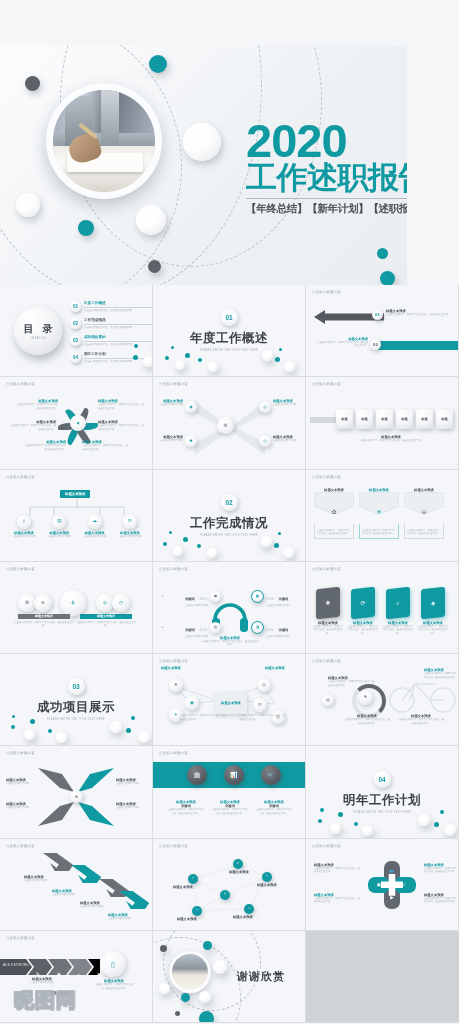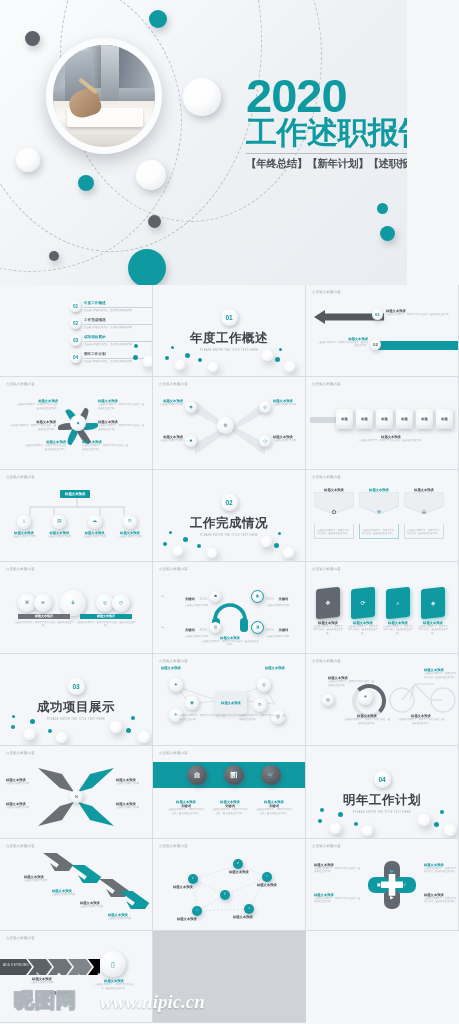--- a/index.html
+++ b/index.html
@@ -1,20 +1,20 @@
 <!DOCTYPE html>
 <html><head>
 <meta charset="utf-8">
 <style>
   html,body{margin:0;padding:0;background:#fff;}
   body{width:459px;height:1024px;overflow:hidden;font-family:"Liberation Sans","DejaVu Sans",sans-serif;}
   #page{position:relative;width:459px;height:1024px;background:#f4f6f8;overflow:hidden;}
 
   
-  #hero{position:relative;width:407px;height:285px;background:linear-gradient(135deg,#fbfcfd 0%,#eef1f4 55%,#e9edf1 100%);overflow:hidden;}
+  #hero{position:relative;width:407px;height:285px;background:linear-gradient(135deg,#fbfcfd 0%,#eef1f4 55%,#e9edf1 100%);overflow:hidden;margin-top:45px;}
   .dashcircle{position:absolute;border:1px dashed #b9bfc6;border-radius:50%;}
   .dot{position:absolute;border-radius:50%;}
   .dot.teal{background:#0f99a1;}
   .dot.dark{background:#5e6268;}
   .dot.white{background:radial-gradient(circle at 33% 28%,#ffffff 0%,#fdfdfd 45%,#e3e6ea 100%);}
   .dot.sh{box-shadow:2px 4px 7px rgba(90,98,110,.30);}
 
   #photo-ring{position:absolute;left:46px;top:38px;width:116px;height:116px;border-radius:50%;
     background:#fbfcfd;box-shadow:0 7px 16px rgba(90,100,115,.32);padding:7px;box-sizing:border-box;}
   #photo-inner{width:100%;height:100%;border-radius:50%;overflow:hidden;position:relative;
@@ -128,20 +128,24 @@
       <div id="hero-year">2020</div>
       <div id="hero-main">工作述职报告PPT</div>
       <div id="hero-rule"></div>
       <div id="hero-sub">【年终总结】【新年计划】【述职报告】【工作汇报】</div>
     </div>
   </div>
 
   <div id="grid">
 
     <div class="slide">
+      <div class="cat-ball">
+        <b>目 录</b>
+        <i>CATALOG</i>
+      </div>
       <div class="cat-row" style="top:16px;">
         <div class="cat-num">01</div>
         <div class="cat-txt">
             <b>年度工作概述</b>
             <hr>
             <u>点击输入简要文字内容，文字内容需概括精炼</u>
           </div>
       </div>
       <div class="cat-row" style="top:33px;">
         <div class="cat-num">02</div>
@@ -813,20 +817,35 @@
       <div style="position:absolute;left:22px;top:46px;width:40px;text-align:center;">
           <div class="chip-t dark">标题文本预设</div>
           <div class="chip-b">点击输入内容文字内容</div>
         </div>
       <div style="position:absolute;left:38px;top:60px;width:44px;text-align:center;">
           <div class="chip-t dark">标题文本预设</div>
           <div class="chip-b">点击输入内容文字内容</div>
         </div>
     </div>
 
+    <div class="slide">
+      <div class="dashcircle" style="left:10px;top:-18px;width:96px;height:96px;"></div>
+      <div class="dashcircle" style="left:-34px;top:6px;width:120px;height:120px;"></div>
+      <div style="position:absolute;left:16px;top:20px;width:42px;height:42px;border-radius:50%;background:#fbfcfd;box-shadow:0 3px 7px rgba(90,100,115,.3);padding:3px;box-sizing:border-box;">
+        <div style="width:100%;height:100%;border-radius:50%;overflow:hidden;background:linear-gradient(180deg,#b9c1c9 0%,#8d959f 40%,#e9e5de 58%,#f6f3ee 100%);"></div>
+      </div>
+      <div class="dot dark sh" style="left:7px;top:14px;width:7px;height:7px;"></div>
+      <div class="dot teal sh" style="left:50px;top:10px;width:9px;height:9px;"></div>
+      <div class="dot white sh" style="left:60px;top:29px;width:14px;height:14px;"></div>
+      <div class="dot white sh" style="left:6px;top:52px;width:11px;height:11px;"></div>
+      <div class="dot teal sh" style="left:28px;top:62px;width:9px;height:9px;"></div>
+      <div class="dot white sh" style="left:46px;top:60px;width:12px;height:12px;"></div>
+      <div class="dot dark" style="left:22px;top:80px;width:5px;height:5px;"></div>
+      <div class="dot teal sh" style="left:46px;top:80px;width:15px;height:15px;"></div>
+      <div style="position:absolute;left:84px;top:38px;font-size:11px;font-weight:bold;color:#3d434a;letter-spacing:1px;">谢谢欣赏</div>
+    </div>
 
     <div class="slide blank"></div>
   </div>
 
   <div id="wm-logo">昵图网</div>
-  <div id="wm-url">www.nipic.cn</div>
 
 </div>
 
 </body></html>

